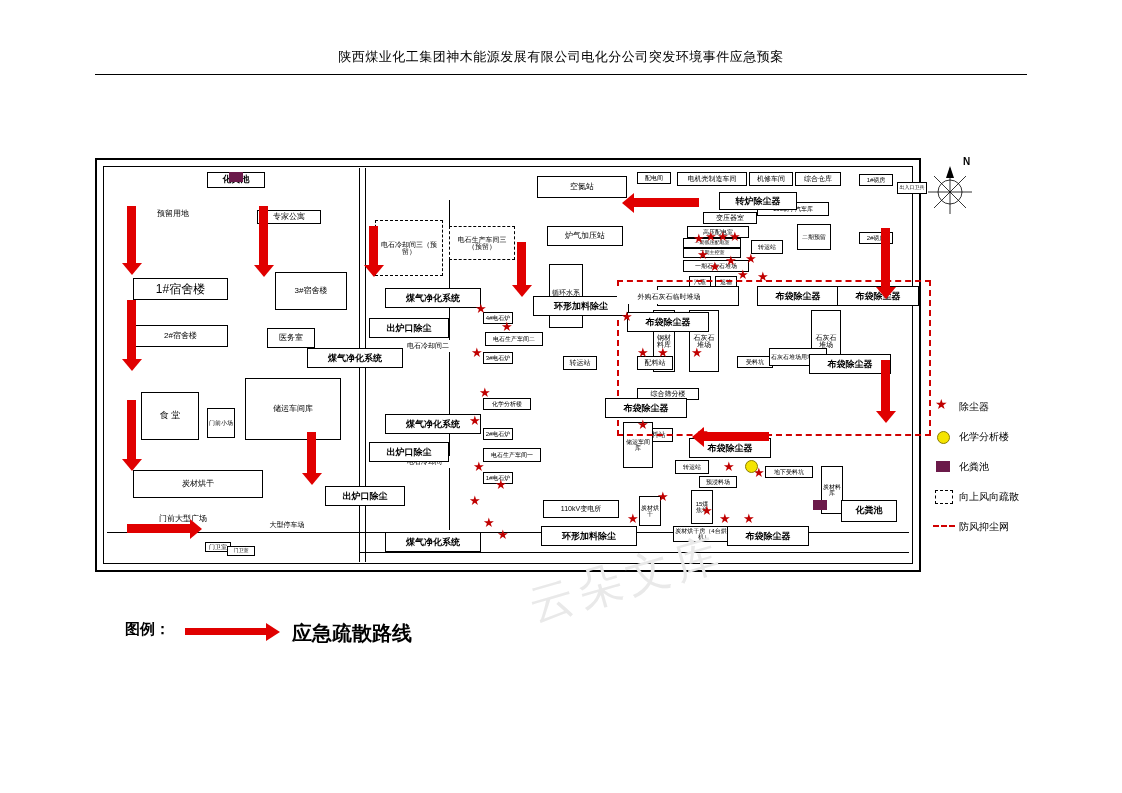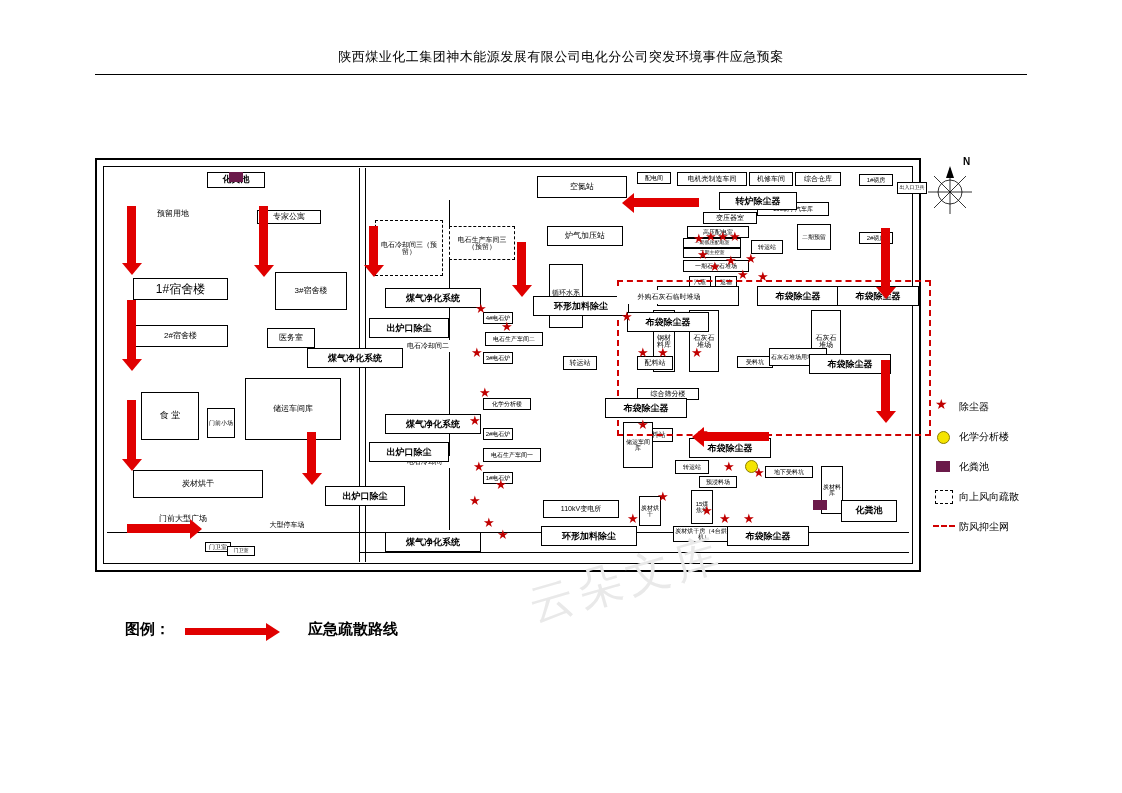--- a/index.html
+++ b/index.html
@@ -233,23 +233,23 @@
     position: absolute;
     top: 50%;
     right: -13px;
     transform: translateY(-50%);
     border-top: 9px solid transparent;
     border-bottom: 9px solid transparent;
     border-left: 14px solid #e00000;
   }
   .bl-text {
     position: absolute;
-    left: 308px;
+    left: 292px;
     top: 620px;
-    font-size: 15px;
+    font-size: 20px;
     font-weight: bold;
     font-family: "Liberation Serif", serif;
   }
   
   .page-num {
     position: absolute;
     left: 0; right: 0;
     top: 712px;
     text-align: center;
     font-size: 13px;

